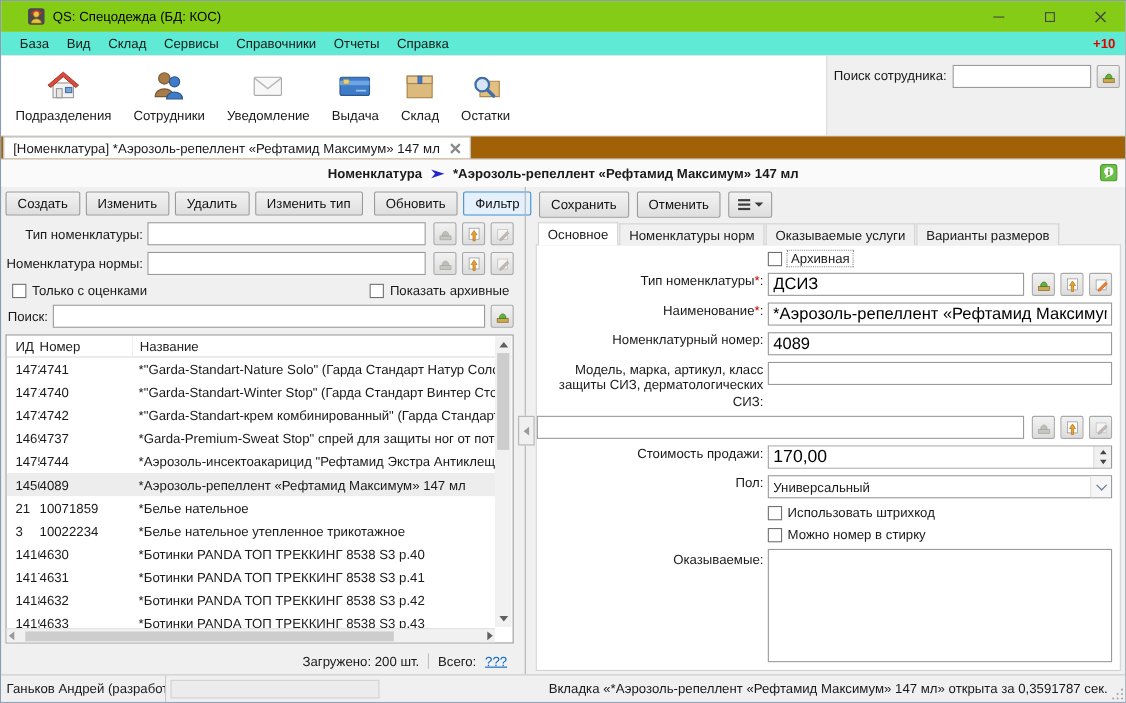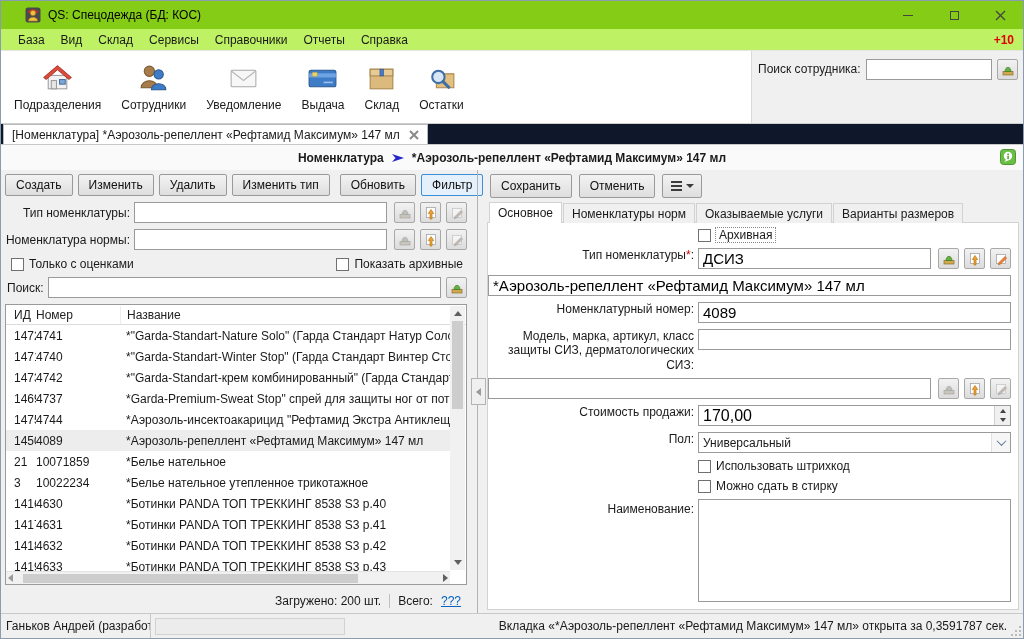--- a/index.html
+++ b/index.html
@@ -13,41 +13,41 @@
 
   
   .titlebar { height:28px; background:#84cc16; display:flex; align-items:center; padding-left:24px; gap:7px; flex:0 0 auto; }
   .titlebar .title { font-size:12px; color:#000; }
   .wincontrols { margin-left:auto; display:flex; height:100%; }
   .wc { width:46px; height:100%; display:flex; align-items:center; justify-content:center; }
   .wc-min { width:10px; height:1px; background:#444; }
   .wc-max { width:9px; height:9px; border:1px solid #444; }
 
   
-  .menubar { height:21px; background:#bef264; display:flex; align-items:center; padding:0 9px; flex:0 0 auto; }
+  .menubar { height:21px; background:#5eead4; display:flex; align-items:center; padding:0 9px; flex:0 0 auto; }
   #menu-items { display:flex; }
   .menu-item { padding:2px 8px; cursor:default; }
   .menu-badge { margin-left:auto; color:#e00000; font-weight:bold; }
 
   
   .toolbar { height:74px; display:flex; border-top:1px solid #e5e5e5; border-bottom:1px solid #cfcfcf; flex:0 0 auto; }
   .tools { flex:1; background:#fff; display:flex; align-items:stretch; padding:3px 4px; gap:2px; }
   .tool { display:flex; flex-direction:column; align-items:center; justify-content:center; gap:3px; padding:2px 9px; }
   .tool svg { width:33px; height:33px; }
   .emp-search { width:272px; background:#f0f0f0; border-left:1px solid #d9d9d9; display:flex; align-items:flex-start; padding:8px 5px 0 6px; gap:5px; }
   .emp-search label { margin-top:3px; white-space:nowrap; }
   .txt { height:21px; border:1px solid #9a9a9a; background:#fff; font-family:"Liberation Sans",sans-serif; font-size:15px; padding:0 4px; }
   .emp-search .txt { flex:1; min-width:0; }
 
   .mini { width:21px; height:21px; flex:0 0 21px; background:linear-gradient(#f2f2f2,#dcdcdc); border:1px solid #a8a8a8; border-radius:2px; display:flex; align-items:center; justify-content:center; padding:0; }
   .mini svg { width:14px; height:14px; }
   .mini.disabled svg { filter:grayscale(85%); opacity:.5; }
 
   
-  .tabstrip { height:21px; background:#0f172a; border-bottom:1px solid #c9c9c9; display:flex; align-items:flex-end; padding-left:2px; flex:0 0 auto; }
+  .tabstrip { height:21px; background:#a16207; border-bottom:1px solid #c9c9c9; display:flex; align-items:flex-end; padding-left:2px; flex:0 0 auto; }
   .doc-tab { height:20px; background:#fff; border:1px solid #b9b9b9; border-bottom:none; display:flex; align-items:center; gap:9px; padding:0 8px; }
 
   
   .crumb { height:25px; background:#fafafa; display:flex; align-items:center; justify-content:center; gap:7px; font-weight:bold; position:relative; flex:0 0 auto; }
   .info-btn { position:absolute; right:7px; top:4px; width:16px; height:16px; padding:0; border:none; background:transparent; }
 
   
   .main { flex:1; min-height:0; display:flex; }
   .left-panel { width:468px; flex:0 0 468px; display:flex; flex-direction:column; padding:4px 2px 2px 4px; gap:6px; }
 
@@ -514,20 +514,21 @@
             <button class="mini">
               <svg viewBox="0 0 14 14">
                   <rect x="2.5" y="2.5" width="9" height="9" fill="#fff" stroke="#9a9a9a" stroke-width="0.7"></rect>
                   <path d="M5 10.5 L11 4.5 L12.6 6.1 L6.6 12.1 L4.4 12.8 Z" fill="#f08030" stroke="#b85818" stroke-width="0.6"></path>
                 </svg>
             </button>
           </span>
         </div>
 
         <div class="g">
+          <span class="glabel"><span>Наименование</span><span class="req">*</span><span>:</span></span>
           <input class="txt" value="*Аэрозоль-репеллент «Рефтамид Максимум» 147 мл" style="">
         </div>
 
         <div class="g">
           <span class="glabel">Номенклатурный номер:</span>
           <input class="txt" value="4089" style="">
         </div>
 
         <div class="g">
           <span class="glabel two"><span>Модель, марка, артикул, класс</span><br><span>защиты СИЗ, дерматологических СИЗ:</span></span>
@@ -586,26 +587,26 @@
         <div class="g indent-row">
           <span class="cb">
             <span class="cbbox"></span>
             <span>Использовать штрихкод</span>
           </span>
         </div>
 
         <div class="g indent-row">
           <span class="cb">
             <span class="cbbox"></span>
-            <span>Можно сдать в стирку</span>
+            <span>Можно номер в стирку</span>
           </span>
         </div>
 
         <div class="g comment">
-          <span class="glabel">Наименование:</span>
+          <span class="glabel">Оказываемые:</span>
           <textarea style=""></textarea>
         </div>
 
       </div>
     </div>
   </div>
 
   <div class="statusbar">
     <div class="sb-user">Ганьков Андрей (разработка)</div>
     <div class="sb-box"></div>

